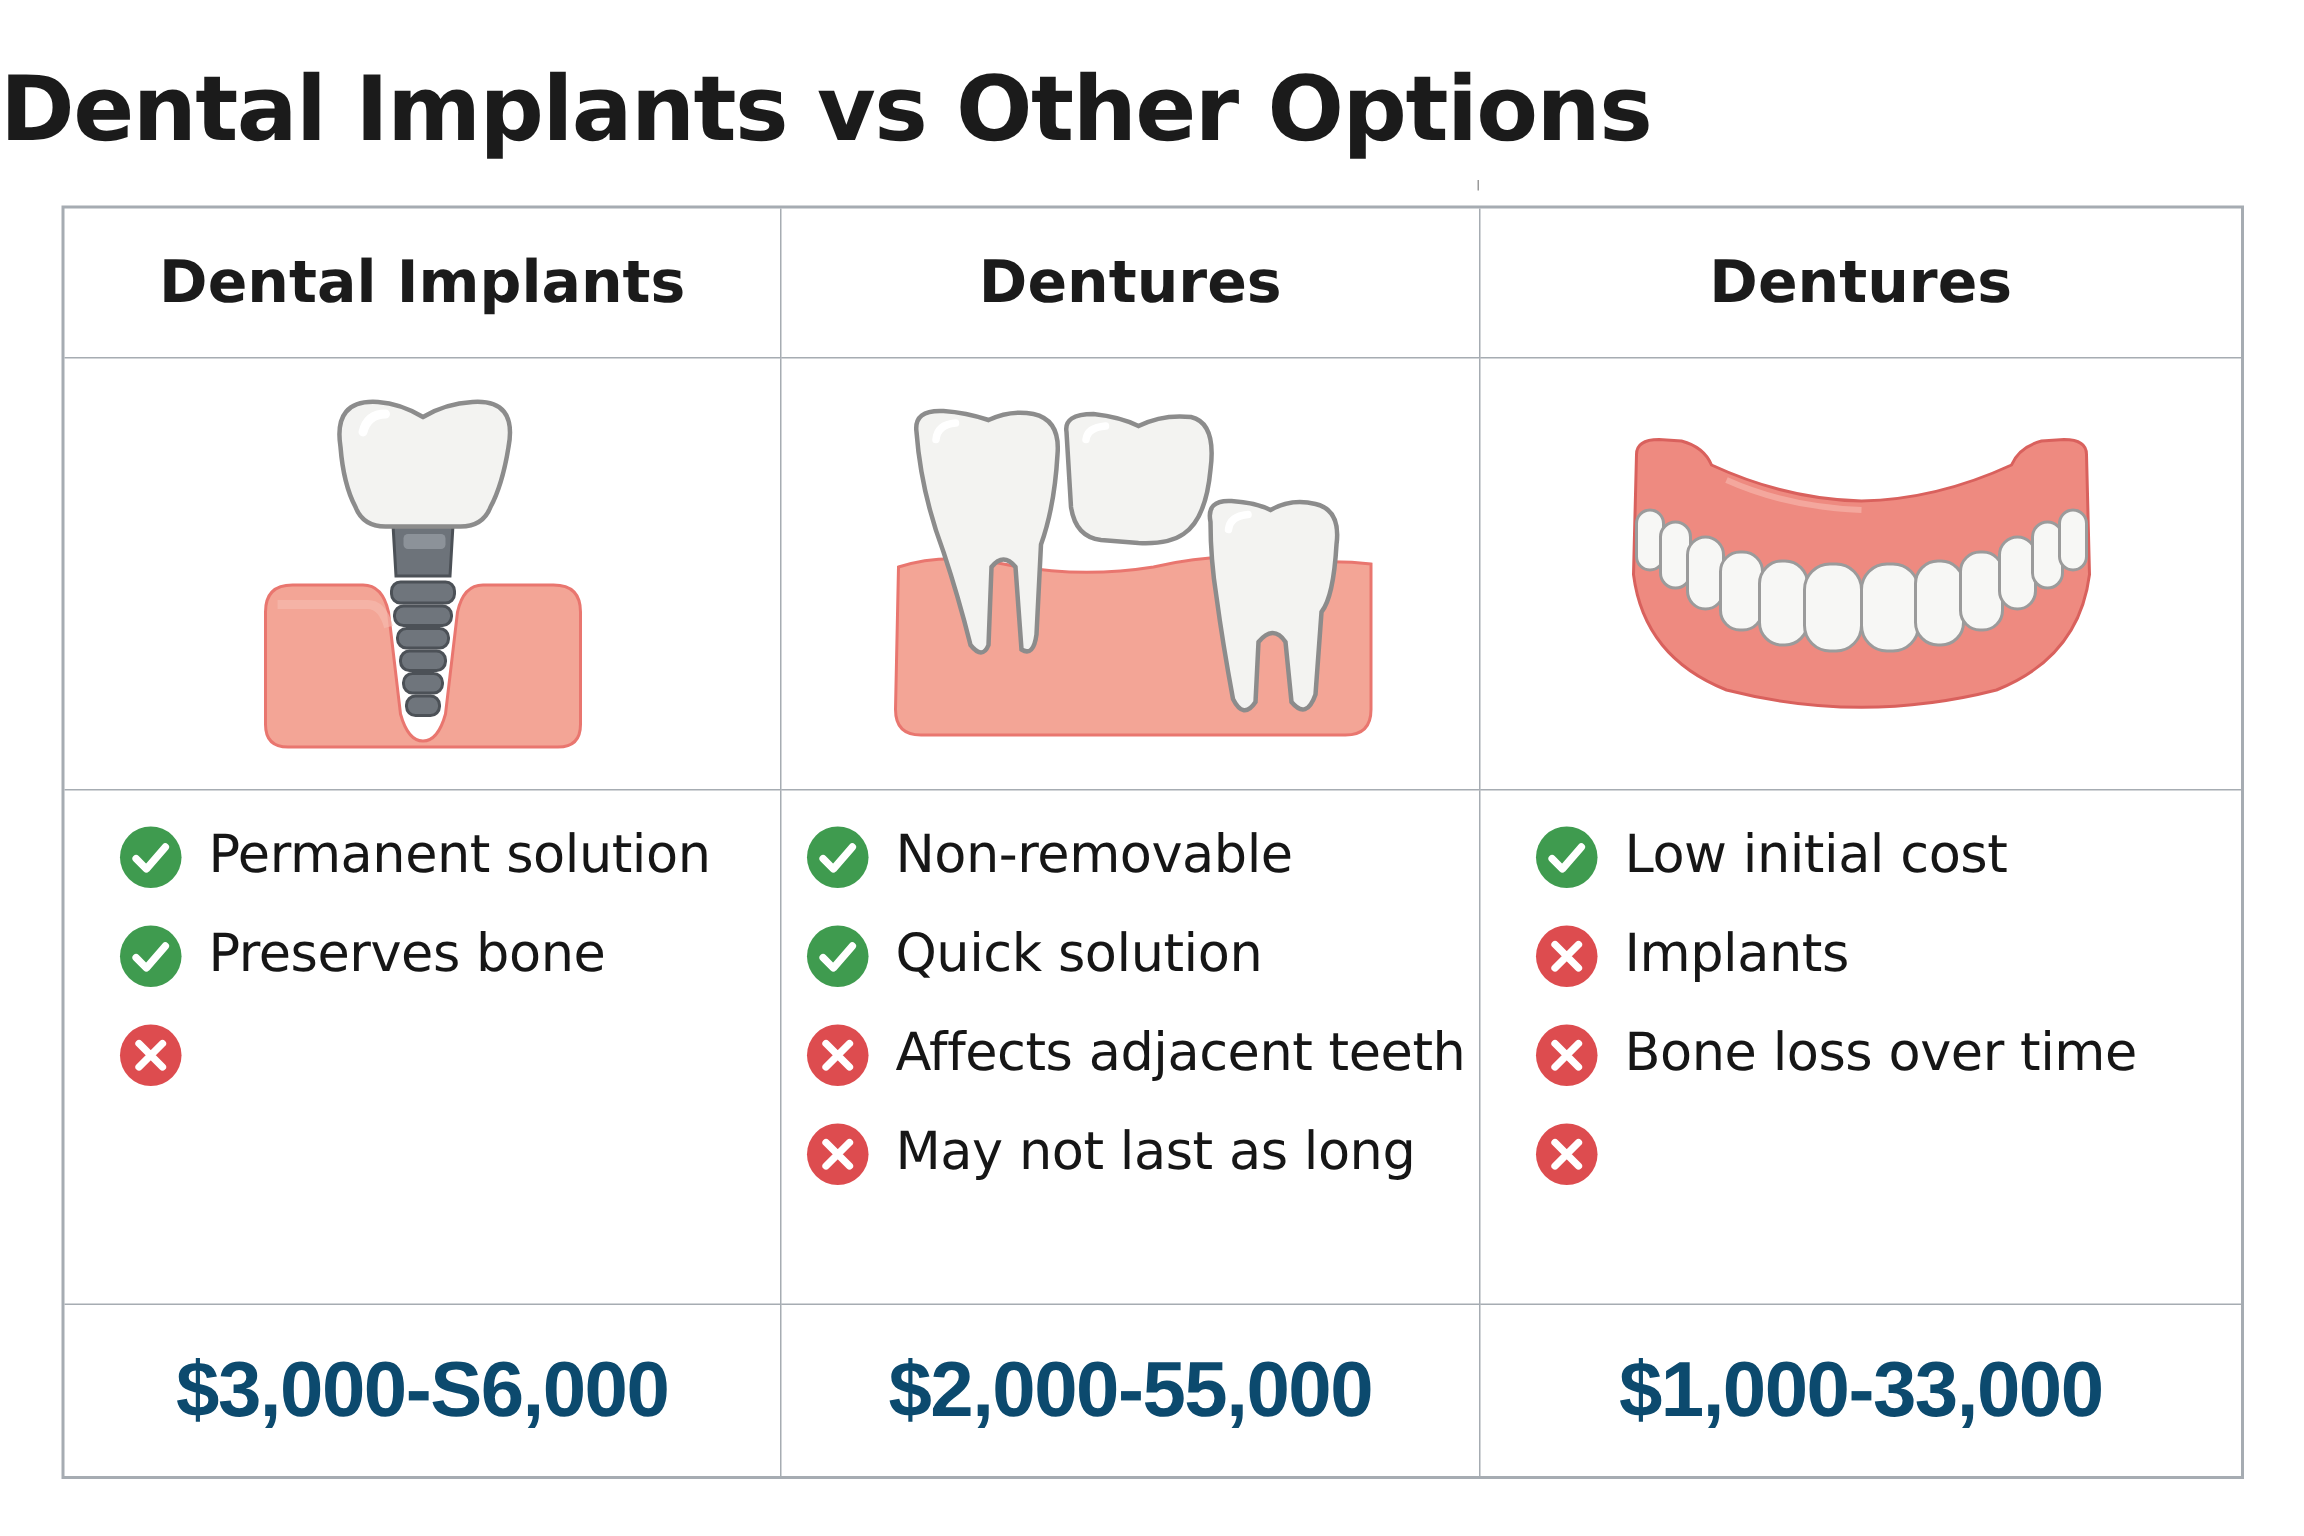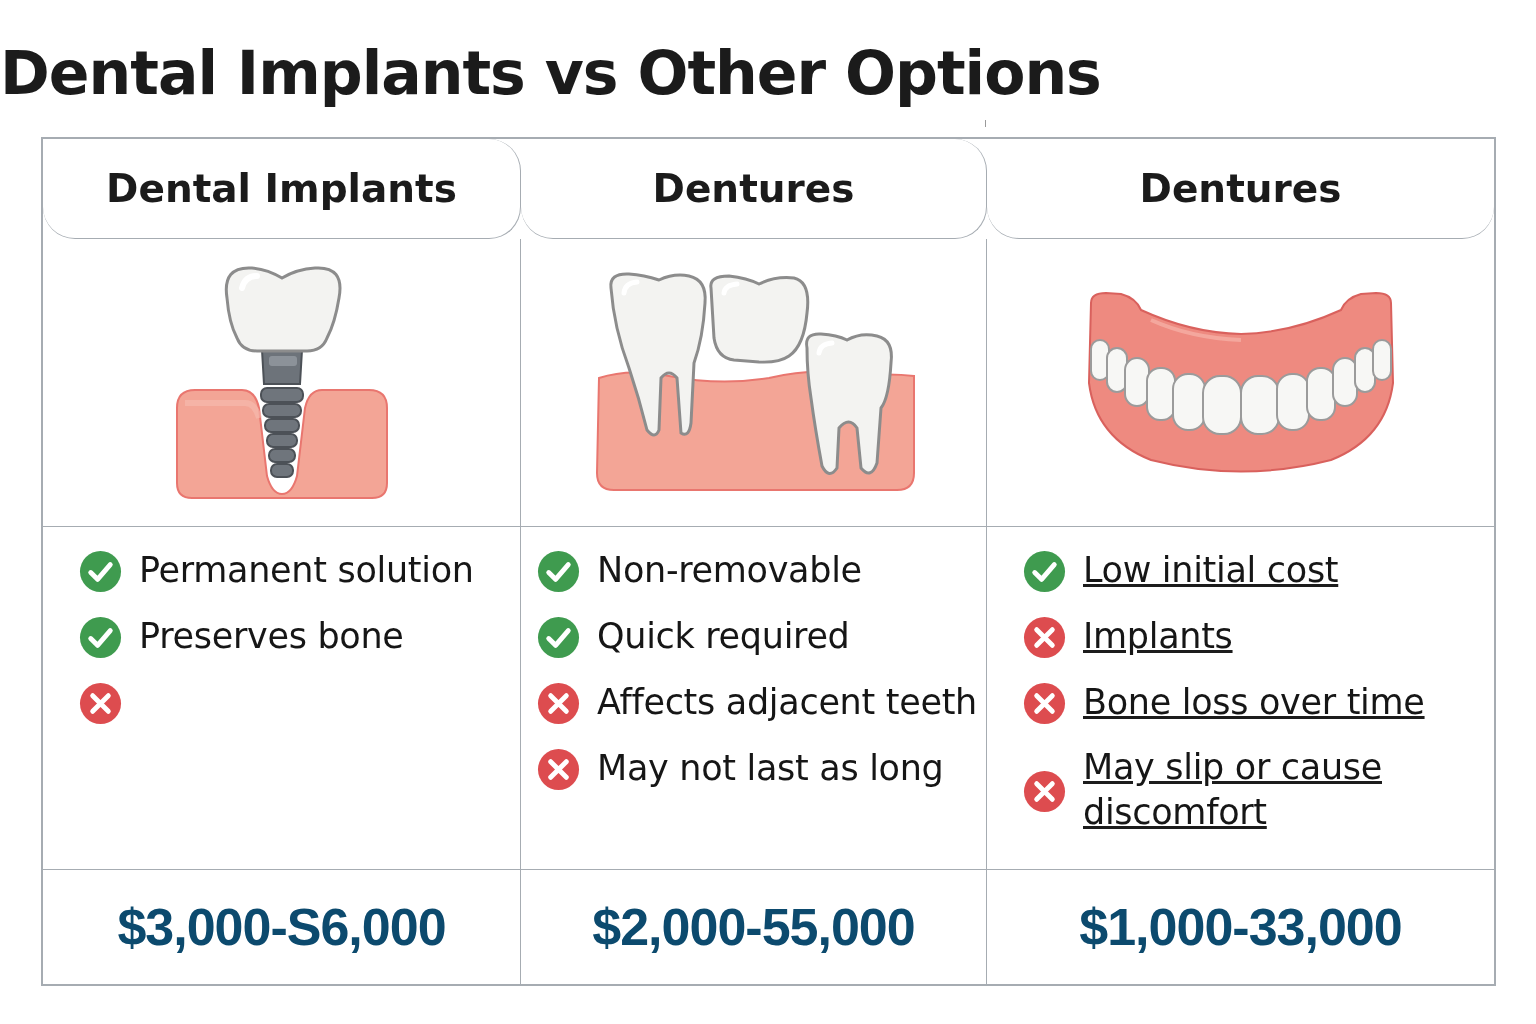--- a/index.html
+++ b/index.html
@@ -3,25 +3,25 @@
   <meta charset="utf-8">
   <style>
     html, body { margin: 0; padding: 0; background: #ffffff; }
     body { width: 1536px; height: 1024px; position: relative; overflow: hidden; font-family: "Liberation Sans", "DejaVu Sans", sans-serif; color: #1c1c1c; }
     .page-title { position: absolute; left: 0; top: 38px; width: 1492px; font-family: "DejaVu Sans", sans-serif; font-weight: bold; font-size: 60px; letter-spacing: -1px; color: #1b1b1b; margin: 0; }
     .tick-mark { position: absolute; left: 985px; top: 120px; width: 1px; height: 7px; background: #9a9a9a; }
     .grid { position: absolute; left: 41px; top: 137px; width: 1455px; height: 849px; border: 2px solid #a6acb2; box-sizing: border-box; display: grid; grid-template-columns: 478px 466px 1fr; grid-template-rows: 100px 288px 343px 1fr; background: #fff; }
     .cell { border-right: 1.5px solid #a6acb2; border-bottom: 1.5px solid #a6acb2; box-sizing: border-box; position: relative; }
     .cell.last-col { border-right: none; }
     .cell.last-row { border-bottom: none; }
-    .col-header { display: flex; align-items: center; justify-content: center; font-family: "DejaVu Sans", sans-serif; font-weight: bold; font-size: 39px; color: #1b1b1b; border-radius: 32px; }
+    .col-header { display: flex; align-items: center; justify-content: center; font-family: "DejaVu Sans", sans-serif; font-weight: bold; font-size: 39px; color: #1b1b1b; }
     .illus-cell { display: flex; align-items: center; justify-content: center; }
     .list-cell { padding: 20px 0 0 36px; }
     .list-cell.col2 { padding-left: 16px; }
-    .list-cell.col3 { padding-left: 36px; text-decoration: underline; }
+    .list-cell.col3 { padding-left: 36px; }
     .feature { display: flex; align-items: center; margin-bottom: 20px; }
     .feature .icon { width: 43px; height: 43px; flex: 0 0 43px; margin-right: 17px; margin-top: 3px; }
     .feature .text { font-family: "DejaVu Sans", sans-serif; font-size: 35px; line-height: 45px; color: #161616; letter-spacing: -0.3px; }
     .price-cell { display: flex; align-items: center; justify-content: center; font-family: "Liberation Sans", sans-serif; font-weight: bold; font-size: 52px; letter-spacing: -1px; color: #0c4a6e; }
   </style>
 </head>
 <body>
 
 <h1 class="page-title">Dental Implants vs Other Options</h1>
 <div class="tick-mark"></div>
@@ -111,21 +111,21 @@
           <circle cx="22" cy="22" r="21" fill="#3f9b4f"></circle>
           <path d="M12 23 L19 30 L32 15" stroke="#fff" stroke-width="5" fill="none" stroke-linecap="round" stroke-linejoin="round"></path>
         </svg>
       <span class="text">Non-removable</span>
     </div>
     <div class="feature">
       <svg class="icon" viewBox="0 0 44 44">
           <circle cx="22" cy="22" r="21" fill="#3f9b4f"></circle>
           <path d="M12 23 L19 30 L32 15" stroke="#fff" stroke-width="5" fill="none" stroke-linecap="round" stroke-linejoin="round"></path>
         </svg>
-      <span class="text">Quick required</span>
+      <span class="text">Quick solution</span>
     </div>
     <div class="feature">
       <svg class="icon" viewBox="0 0 44 44">
           <circle cx="22" cy="22" r="21" fill="#dd4c4f"></circle>
           <path d="M14 14 L30 30 M30 14 L14 30" stroke="#fff" stroke-width="5" stroke-linecap="round"></path>
         </svg>
       <span class="text">Affects adjacent teeth</span>
     </div>
     <div class="feature">
       <svg class="icon" viewBox="0 0 44 44">
@@ -156,20 +156,19 @@
           <circle cx="22" cy="22" r="21" fill="#dd4c4f"></circle>
           <path d="M14 14 L30 30 M30 14 L14 30" stroke="#fff" stroke-width="5" stroke-linecap="round"></path>
         </svg>
       <span class="text">Bone loss over time</span>
     </div>
     <div class="feature">
       <svg class="icon" viewBox="0 0 44 44">
           <circle cx="22" cy="22" r="21" fill="#dd4c4f"></circle>
           <path d="M14 14 L30 30 M30 14 L14 30" stroke="#fff" stroke-width="5" stroke-linecap="round"></path>
         </svg>
-      <span class="text" style="width:300px">May slip or cause discomfort</span>
     </div>
   </div>
 
   <div class="cell price-cell last-row">$3,000-S6,000</div>
   <div class="cell price-cell last-row">$2,000-55,000</div>
   <div class="cell price-cell last-row last-col">$1,000-33,000</div>
 </div>
 
 </body></html>

